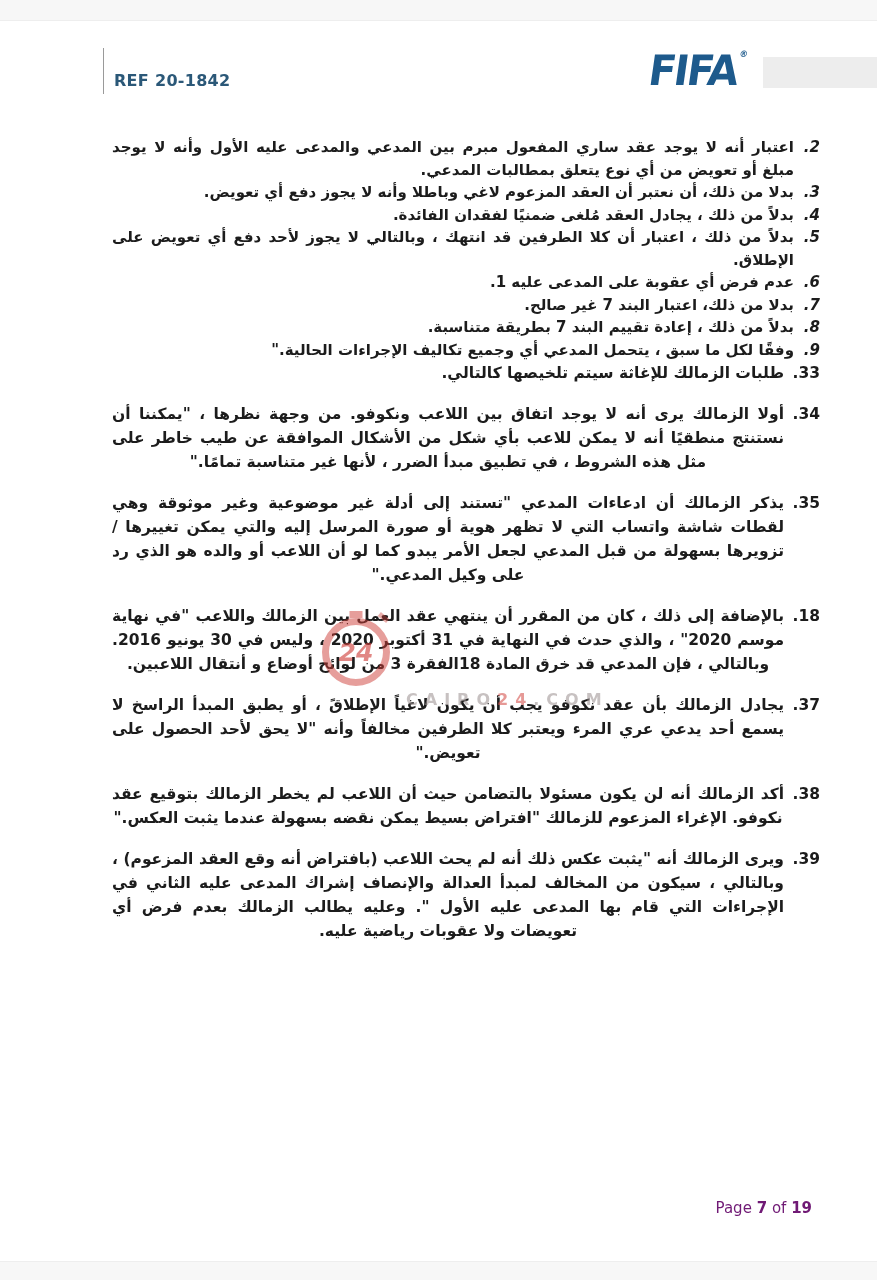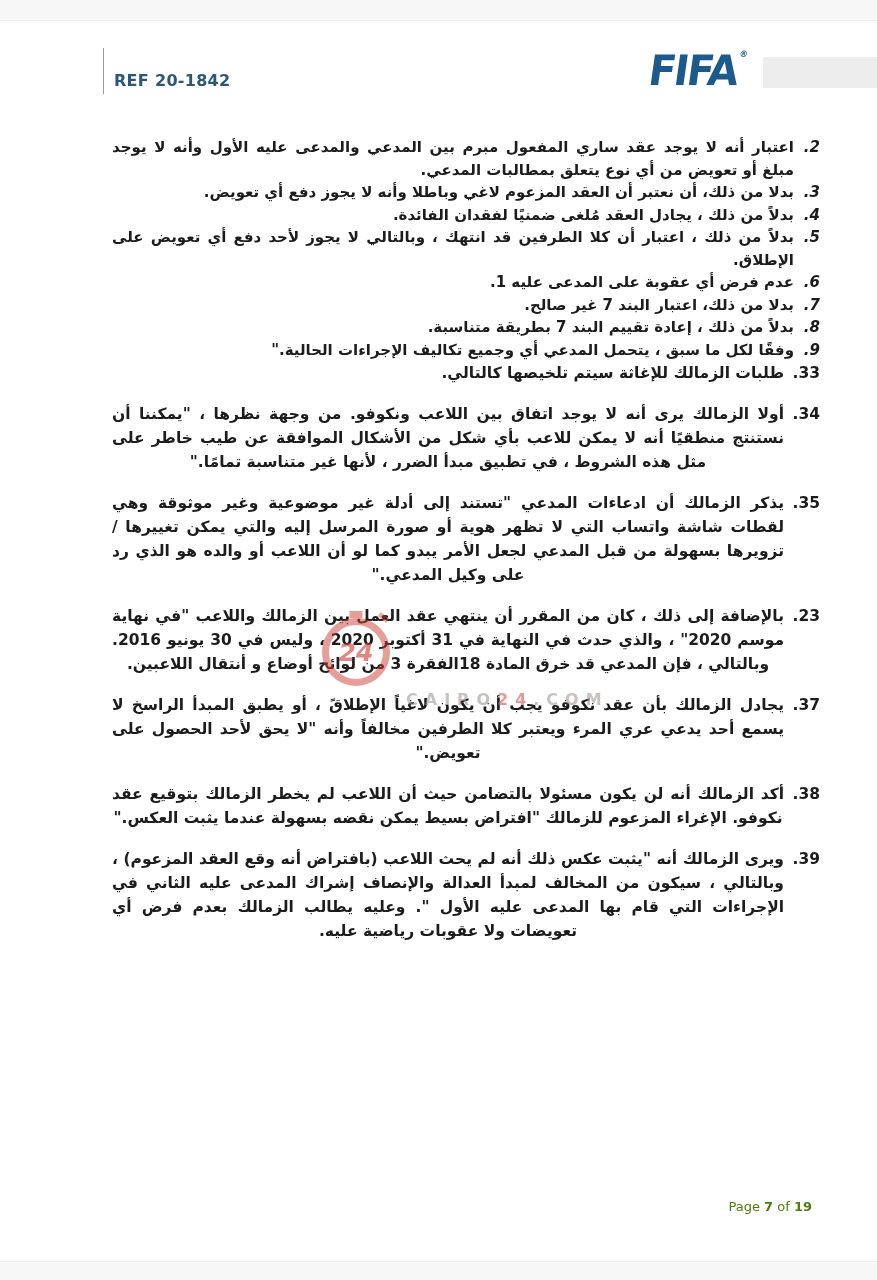--- a/index.html
+++ b/index.html
@@ -69,21 +69,21 @@
   }
   .wm-site {
     position:absolute; left:86px; top:88px; font-size:16px; font-weight:bold;
     letter-spacing:7px; color:rgba(158,148,148,.58); white-space:nowrap;
   }
   .wm-site .red { color:rgba(214,90,86,.62); }
 
   
   .footer {
     position:absolute; right:65px; top:1199px; direction:ltr;
-    font-size:13px; color:#4d7c0f;
+    font-size:15px; color:#701a75;
   }
   .footer .b { font-weight:bold; }
 </style>
 </head>
 <body>
 
 <div class="page">
 
   <div class="band top"></div>
 
@@ -136,21 +136,21 @@
     </div>
     <div class="para">
       <span class="num">34.</span>
       <div class="txt">أولا الزمالك يرى أنه لا يوجد اتفاق بين اللاعب ونكوفو. من وجهة نظرها ، "يمكننا أن نستنتج منطقيًا أنه لا يمكن للاعب بأي شكل من الأشكال الموافقة عن طيب خاطر على مثل هذه الشروط ، في تطبيق مبدأ الضرر ، لأنها غير متناسبة تمامًا."</div>
     </div>
     <div class="para">
       <span class="num">35.</span>
       <div class="txt">يذكر الزمالك أن ادعاءات المدعي "تستند إلى أدلة غير موضوعية وغير موثوقة وهي لقطات شاشة واتساب التي لا تظهر هوية أو صورة المرسل إليه والتي يمكن تغييرها / تزويرها بسهولة من قبل المدعي لجعل الأمر يبدو كما لو أن اللاعب أو والده هو الذي رد على وكيل المدعي."</div>
     </div>
     <div class="para">
-      <span class="num">23.</span>
+      <span class="num">18.</span>
       <div class="txt">بالإضافة إلى ذلك ، كان من المقرر أن ينتهي عقد العمل بين الزمالك واللاعب "في نهاية موسم 2020" ، والذي حدث في النهاية في 31 أكتوبر 2020 ، وليس في 30 يونيو 2016. وبالتالي ، فإن المدعي قد خرق المادة 18الفقرة 3 من لوائح أوضاع و أنتقال اللاعبين.</div>
     </div>
     <div class="para">
       <span class="num">37.</span>
       <div class="txt">يجادل الزمالك بأن عقد نكوفو يجب أن يكون لاغياً الإطلاقً ، أو يطبق المبدأ الراسخ لا يسمع أحد يدعي عري المرء ويعتبر كلا الطرفين مخالفاً وأنه "لا يحق لأحد الحصول على تعويض."</div>
     </div>
     <div class="para">
       <span class="num">38.</span>
       <div class="txt">أكد الزمالك أنه لن يكون مسئولا بالتضامن حيث أن اللاعب لم يخطر الزمالك بتوقيع عقد نكوفو. الإغراء المزعوم للزمالك "افتراض بسيط يمكن نقضه بسهولة عندما يثبت العكس."</div>
     </div>

